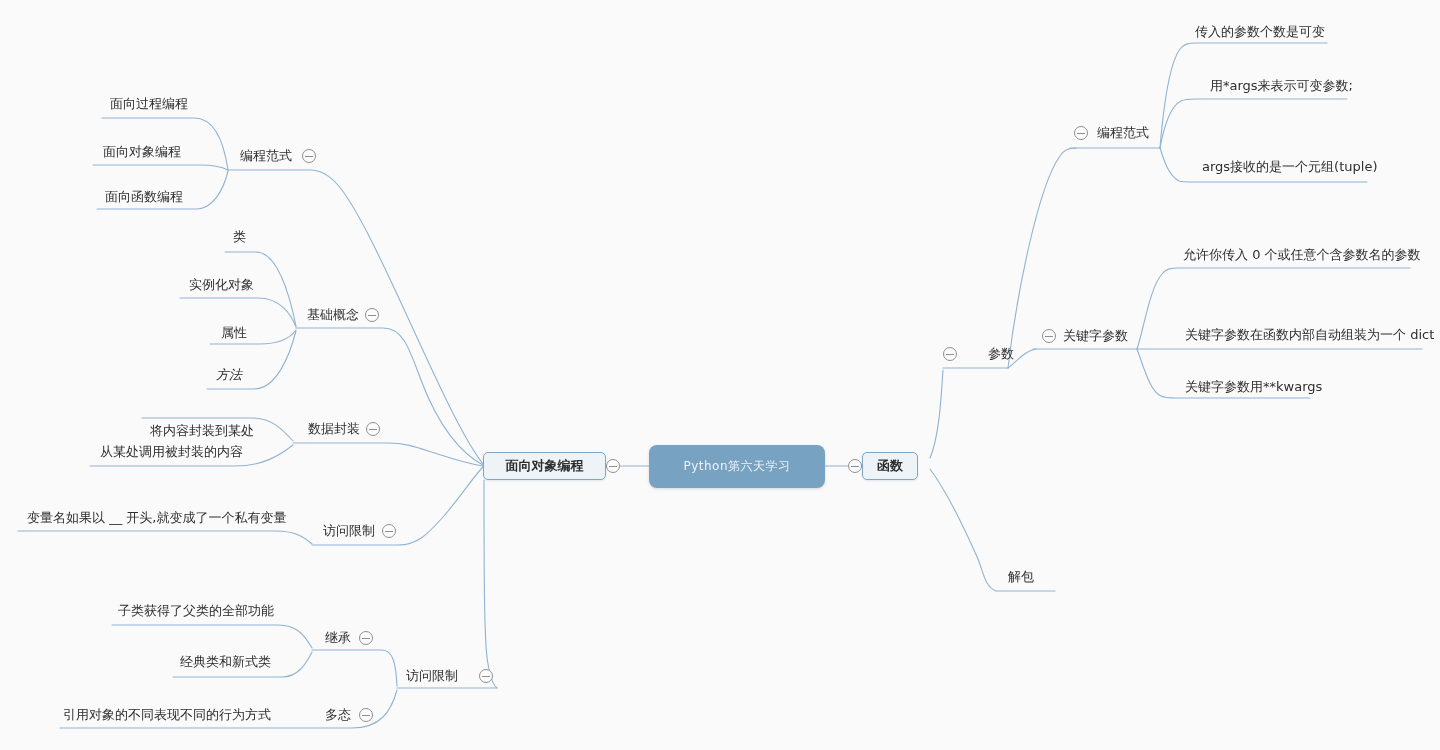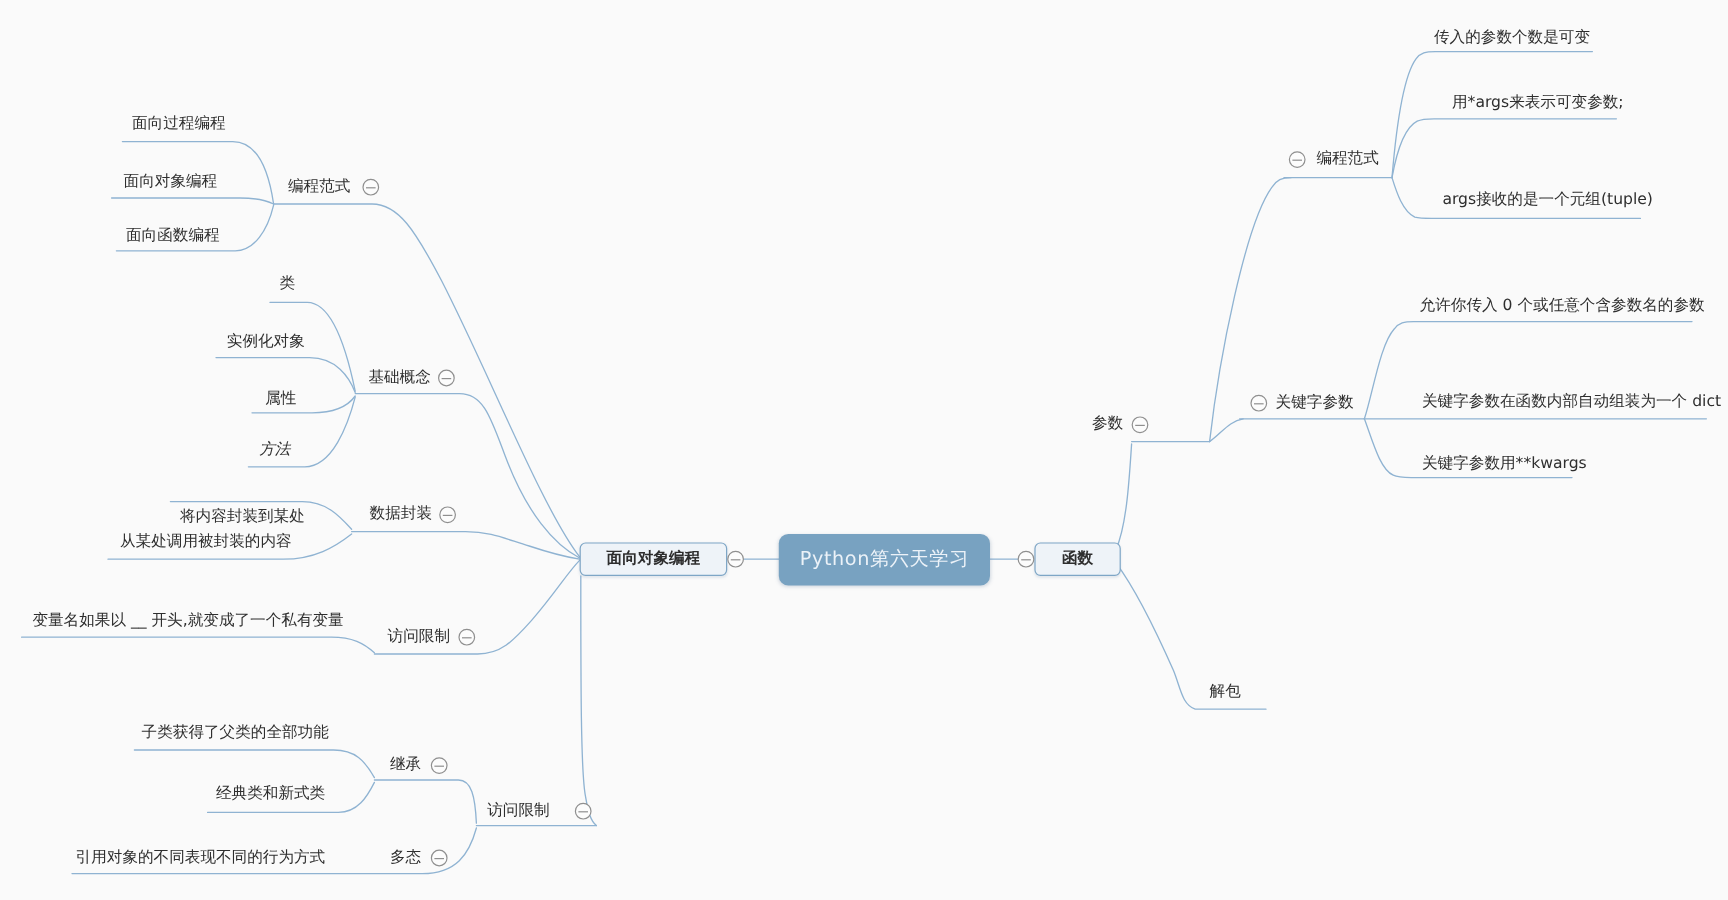--- a/index.html
+++ b/index.html
@@ -18,21 +18,21 @@
   .node.box{
     background:var(--box-fill);border:1px solid var(--box-border);border-radius:5px;
     display:flex;align-items:center;justify-content:center;
     font-size:13px;font-weight:bold;box-sizing:border-box;
     box-shadow:0 1px 2px rgba(120,150,180,.18);
   }
   .central{
     position:absolute;left:649px;top:445px;width:176px;height:43px;
     background:var(--central-fill);border-radius:8px;
     display:flex;align-items:center;justify-content:center;
-    color:var(--central-text);font-size:16px;letter-spacing:.5px;
+    color:var(--central-text);font-size:12px;letter-spacing:.5px;
     box-shadow:0 1px 3px rgba(90,120,150,.25);
   }
   .collapse{
     position:absolute;width:14px;height:14px;border-radius:50%;box-sizing:border-box;
     border:1px solid var(--collapse-border);background:var(--collapse-fill);
     display:flex;align-items:center;justify-content:center;cursor:pointer;
   }
   .collapse .dash{width:8px;height:1px;background:var(--collapse-border);}
 </style>
 </head>
@@ -84,21 +84,21 @@
     <path d="M 1137 349 C 1144 368 1150 391 1161 396 C 1165 398 1169 398 1176 398 H 1310"></path>
 
     <path d="M 930 469 C 947 492 967 534 978 559 C 984 574 985 587 996 591 H 1055"></path>
   </svg>
 
   <div class="node-layer">
       <div class="node box" style="left: 483px; top: 452px; width: 123px; height: 28px;">面向对象编程</div>
       <div class="collapse" style="left: 606px; top: 459px;">
         <span class="dash"></span>
       </div>
-      <div class="node box" style="left: 862px; top: 452px; width: 72px; height: 28px;">函数</div>
+      <div class="node box" style="left: 862px; top: 452px; width: 56px; height: 28px;">函数</div>
       <div class="collapse" style="left: 848px; top: 459px;">
         <span class="dash"></span>
       </div>
       <div class="node" style="left: 240px; top: 149px;">编程范式</div>
       <div class="collapse" style="left: 302px; top: 149px;">
         <span class="dash"></span>
       </div>
       <div class="node" style="left: 110px; top: 97px;">面向过程编程</div>
       <div class="node" style="left: 103px; top: 145px;">面向对象编程</div>
       <div class="node" style="left: 105px; top: 190px;">面向函数编程</div>
@@ -129,21 +129,21 @@
       <div class="collapse" style="left: 359px; top: 631px;">
         <span class="dash"></span>
       </div>
       <div class="node" style="left: 118px; top: 604px;">子类获得了父类的全部功能</div>
       <div class="node" style="left: 180px; top: 655px;">经典类和新式类</div>
       <div class="node" style="left: 325px; top: 708px;">多态</div>
       <div class="collapse" style="left: 359px; top: 708px;">
         <span class="dash"></span>
       </div>
       <div class="node" style="left: 63px; top: 708px;">引用对象的不同表现不同的行为方式</div>
-      <div class="node" style="left: 910px; top: 347px;">参数</div>
+      <div class="node" style="left: 988px; top: 347px;">参数</div>
       <div class="collapse" style="left: 943px; top: 347px;">
         <span class="dash"></span>
       </div>
       <div class="node" style="left: 1097px; top: 126px;">编程范式</div>
       <div class="collapse" style="left: 1074px; top: 126px;">
         <span class="dash"></span>
       </div>
       <div class="node" style="left: 1195px; top: 25px;">传入的参数个数是可变</div>
       <div class="node" style="left: 1210px; top: 79px;">用*args来表示可变参数;</div>
       <div class="node" style="left: 1202px; top: 160px;">args接收的是一个元组(tuple)</div>

